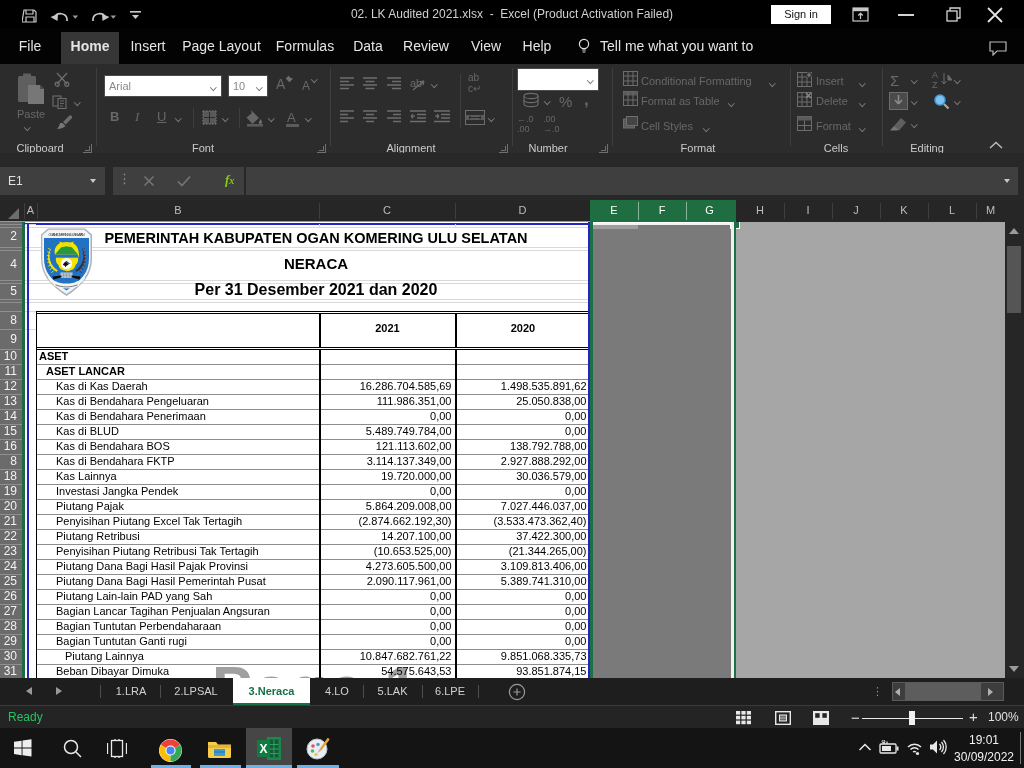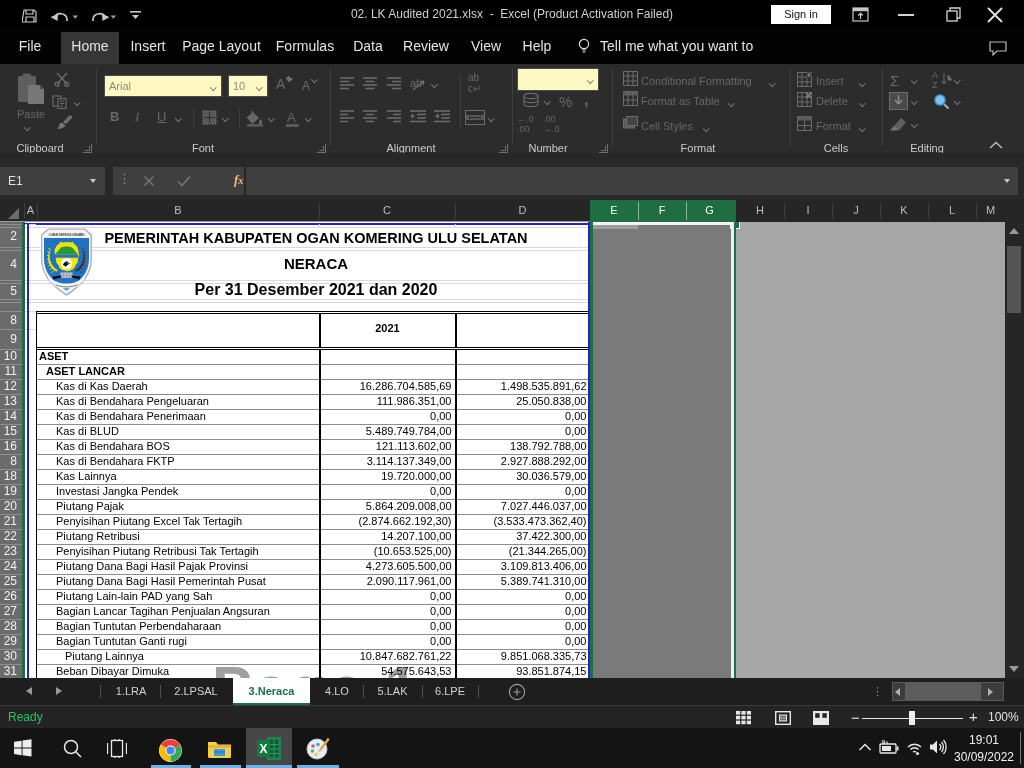--- a/index.html
+++ b/index.html
@@ -16,21 +16,21 @@
   #tab-home { background:#363636; font-weight:400; top:4px; height:32px; line-height:29px; }
   
   #ribbon { left:0; top:64px; width:1024px; height:89px; background:#2c2c2c; }
   .gsep { position:absolute; top:4px; width:1px; height:78px; background:#3e3e3e; }
   .glabel { position:absolute; top:78px; font-size:11px; color:#cbcbcb; text-align:center; }
   .launch { position:absolute; top:80px; width:9px; height:9px; border:1px solid #6f6f6f; border-top:none; border-left:none; }
   .launch:after { content:""; position:absolute; right:1px; bottom:1px; width:4px; height:4px; border-right:1px solid #6f6f6f; border-bottom:1px solid #6f6f6f; }
   .ribtxt { position:absolute; font-size:11px; color:#686868; }
   .caret { position:absolute; width:0; height:0; border-left:3px solid transparent; border-right:3px solid transparent; border-top:4px solid #6d6d6d; }
   #ribbon .caret { border:none; width:4.5px; height:4.5px; border-right:1.3px solid #7a7a7a; border-bottom:1.3px solid #7a7a7a; transform:rotate(45deg); }
-  .combo { position:absolute; background:#fef9c3; border:1px solid #4b4b4b;text-align:center; }
+  .combo { position:absolute; background:#ffffff; border:1px solid #4b4b4b;text-align:center; }
   
   #fxrow { left:0; top:153px; width:1024px; height:47px; background:#282828; }
   
   #colhead { left:0; top:200px; width:1005px; height:22px; background:#262626; }
   .clet { position:absolute; top:4px; font-size:11px; color:#bdbdbd; text-align:center; }
   .csep { position:absolute; top:3px; width:1px; height:16px; background:#3f3f3f; }
   
   #grid { left:0; top:222px; width:1005px; height:456px; background:#fff; overflow:hidden; }
   .rowline { position:absolute; left:28px; width:562px; height:1px; background:#d9d9d9; }
   .gutline { position:absolute; left:0; width:22px; height:1px; background:#8f8f8f; }
@@ -81,21 +81,21 @@
   <svg class="abs" style="left:946px;top:7px" width="15" height="15" viewBox="0 0 15 15">
     <rect x="1" y="4" width="10" height="10" fill="none" stroke="#d4d4d4" stroke-width="1.3"></rect>
     <path d="M4 4 v-3 h10 v10 h-3" fill="none" stroke="#d4d4d4" stroke-width="1.3"></path>
   </svg>
   <svg class="abs" style="left:986px;top:6px" width="18" height="18" viewBox="0 0 18 18">
     <path d="M2 2 l14 14 M16 2 l-14 14" stroke="#e2e2e2" stroke-width="1.8"></path>
   </svg>
 </div>
 <div class="abs" id="tabrow">
   <div class="rtab" style="left:8px;width:44px;">File</div>
-  <div class="rtab" id="tab-home" style="left:61px;width:58px;">Home</div>
+  <div class="rtab" id="tab-home" style="left:61px;width:58px;font-weight:bold;">Home</div>
   <div class="rtab" style="left:124px;width:48px;">Insert</div>
   <div class="rtab" style="left:180px;width:83px;">Page Layout</div>
   <div class="rtab" style="left:271px;width:68px;">Formulas</div>
   <div class="rtab" style="left:346px;width:44px;">Data</div>
   <div class="rtab" style="left:396px;width:60px;">Review</div>
   <div class="rtab" style="left:463px;width:46px;">View</div>
   <div class="rtab" style="left:514px;width:46px;">Help</div>
   <svg class="abs" style="left:577px;top:10px" width="14" height="17" viewBox="0 0 14 17">
     <circle cx="7" cy="6" r="4.6" fill="none" stroke="#e0e0e0" stroke-width="1.2"></circle>
     <path d="M5.2 12 h3.6 M5.6 14 h2.8" stroke="#e0e0e0" stroke-width="1.1"></path>
@@ -310,21 +310,21 @@
     <div class="caret" style="left:90px;top:12px;border-top-color:#c8c8c8;"></div>
   </div>
   <div class="abs" style="left:113px;top:14px;width:131px;height:28px;background:#3f3f3f;">
     <div class="abs" style="left:5px;top:4px;color:#8f8f8f;font-size:13px;letter-spacing:1px;">⋮</div>
     <svg class="abs" style="left:30px;top:8px" width="12" height="12" viewBox="0 0 12 12">
         <path d="M1.5 1.5 l9 9 M10.5 1.5 l-9 9" stroke="#757575" stroke-width="1.5"></path>
       </svg>
     <svg class="abs" style="left:64px;top:8px" width="14" height="12" viewBox="0 0 14 12">
         <path d="M1 6.5 l4 4 L13 1.5" fill="none" stroke="#757575" stroke-width="1.7"></path>
       </svg>
-    <div class="abs" style="left:121px;top:5px;font-size:13px;font-style:italic;font-weight:bold;color:#fdba74;font-family:'Liberation Serif',serif;">f<span style="font-size:10px;">x</span></div>
+    <div class="abs" style="left:112px;top:5px;font-size:13px;font-style:italic;font-weight:bold;color:#84cc16;font-family:'Liberation Serif',serif;">f<span style="font-size:10px;">x</span></div>
   </div>
   <div class="abs" style="left:246px;top:14px;width:772px;height:28px;background:#3f3f3f;">
     <div class="caret" style="left:758px;top:12px;border-top-color:#c8c8c8;"></div>
   </div>
 </div>
 <div class="abs" id="colhead">
     <div class="abs" style="left:0;top:21.2px;width:590px;height:0.8px;background:#999;"></div>
   <div class="abs" style="left:8px;top:8px;width:0;height:0;border-left:11px solid transparent;border-bottom:11px solid #6d6d6d;"></div>
   <div class="csep" style="left:24px;"></div>
   <div class="clet" style="left:24px;width:13px;">A</div>
@@ -472,20 +472,21 @@
 <div class="hline" style="left:37px;top:382px;width:553px;"></div>
 <div class="hline" style="left:37px;top:397px;width:553px;"></div>
 <div class="hline" style="left:37px;top:412px;width:553px;"></div>
 <div class="hline" style="left:37px;top:427px;width:553px;"></div>
 <div class="hline" style="left:37px;top:442px;width:553px;"></div>
 
 <div class="cell" style="left:96px;top:5px;width:440px;height:22px;line-height:22px;text-align:center;font-size:14.5px;font-weight:bold;">PEMERINTAH KABUPATEN OGAN KOMERING ULU SELATAN</div>
 <div class="cell" style="left:96px;top:30px;width:440px;height:24px;line-height:24px;text-align:center;font-size:15px;font-weight:bold;">NERACA</div>
 <div class="cell" style="left:96px;top:57px;width:440px;height:22px;line-height:22px;text-align:center;font-size:16px;font-weight:bold;">Per 31 Desember 2021 dan 2020</div>
 <div class="cell" style="left:320px;top:90px;width:135px;height:33px;line-height:33px;text-align:center;font-weight:bold;">2021</div>
+<div class="cell" style="left:456px;top:90px;width:134px;height:33px;line-height:33px;text-align:center;font-weight:bold;">2020</div>
 <div class="cell" style="left:39px;top:127px;height:15px;line-height:15px;font-weight:bold;">ASET</div>
 <div class="cell" style="left:46px;top:142px;height:15px;line-height:15px;font-weight:bold;">ASET LANCAR</div>
 <div class="cell" style="left:56px;top:157px;height:15px;line-height:15px;">Kas di Kas Daerah</div>
 <div class="cell num" style="left:320px;top:157px;width:131.5px;height:15px;line-height:15px;">16.286.704.585,69</div>
 <div class="cell num" style="left:456px;top:157px;width:130.5px;height:15px;line-height:15px;">1.498.535.891,62</div>
 <div class="cell" style="left:56px;top:172px;height:15px;line-height:15px;">Kas di Bendahara Pengeluaran</div>
 <div class="cell num" style="left:320px;top:172px;width:131.5px;height:15px;line-height:15px;">111.986.351,00</div>
 <div class="cell num" style="left:456px;top:172px;width:130.5px;height:15px;line-height:15px;">25.050.838,00</div>
 <div class="cell" style="left:56px;top:187px;height:15px;line-height:15px;">Kas di Bendahara Penerimaan</div>
 <div class="cell num" style="left:320px;top:187px;width:131.5px;height:15px;line-height:15px;">0,00</div>

